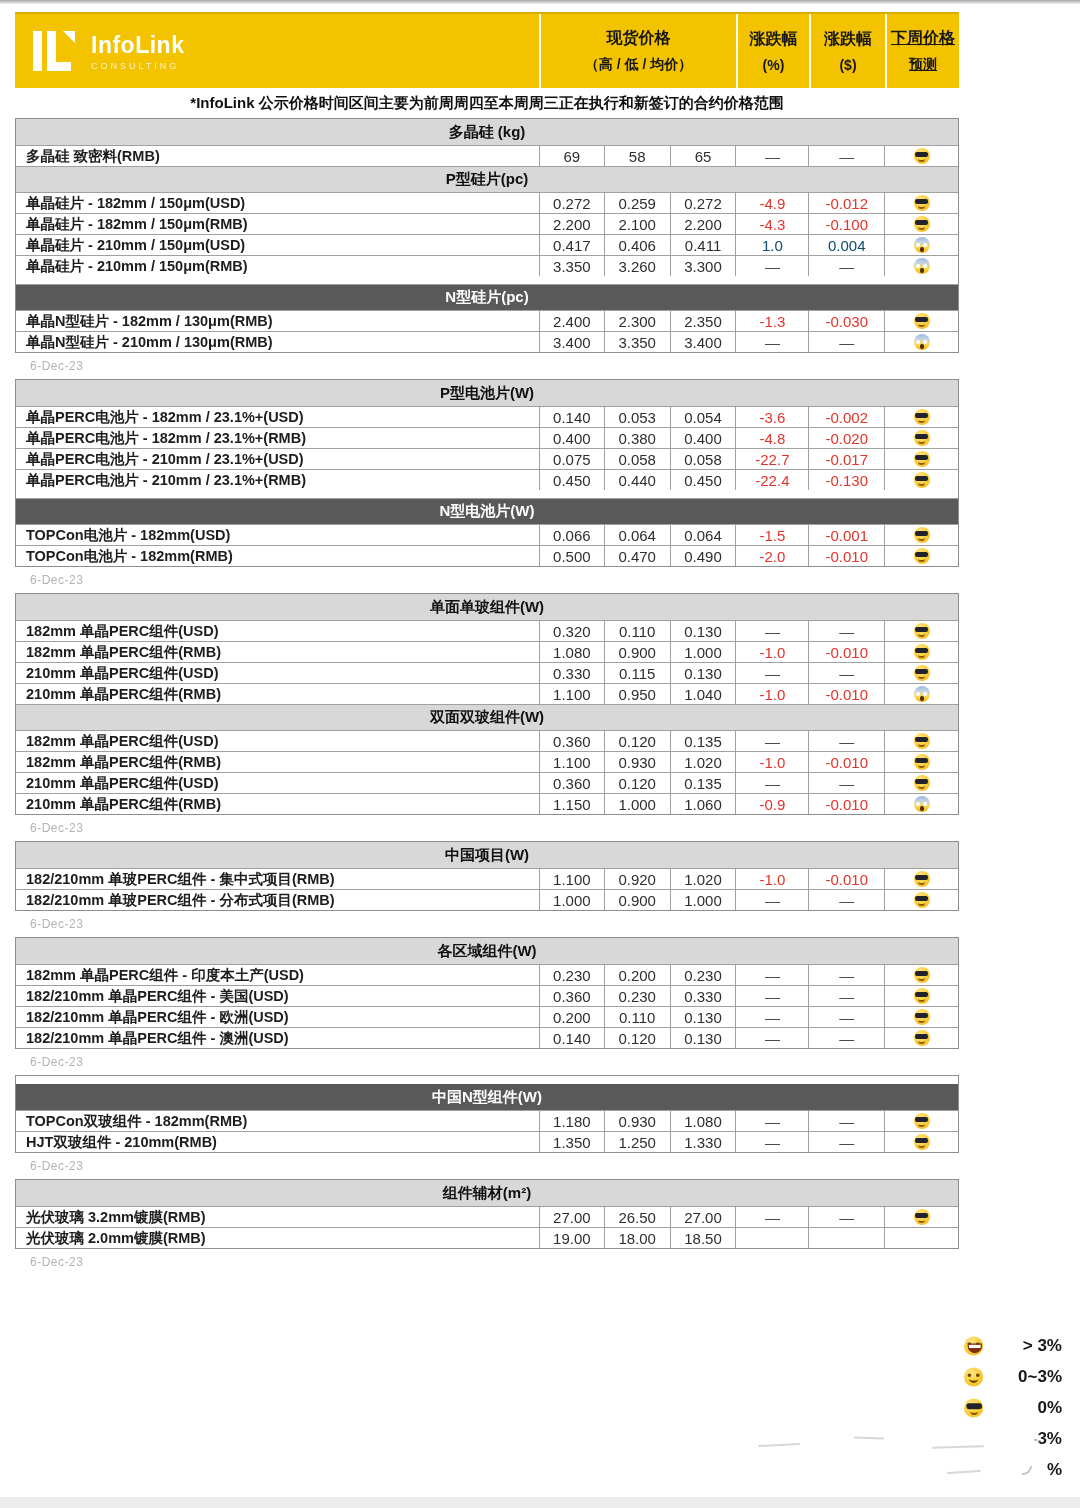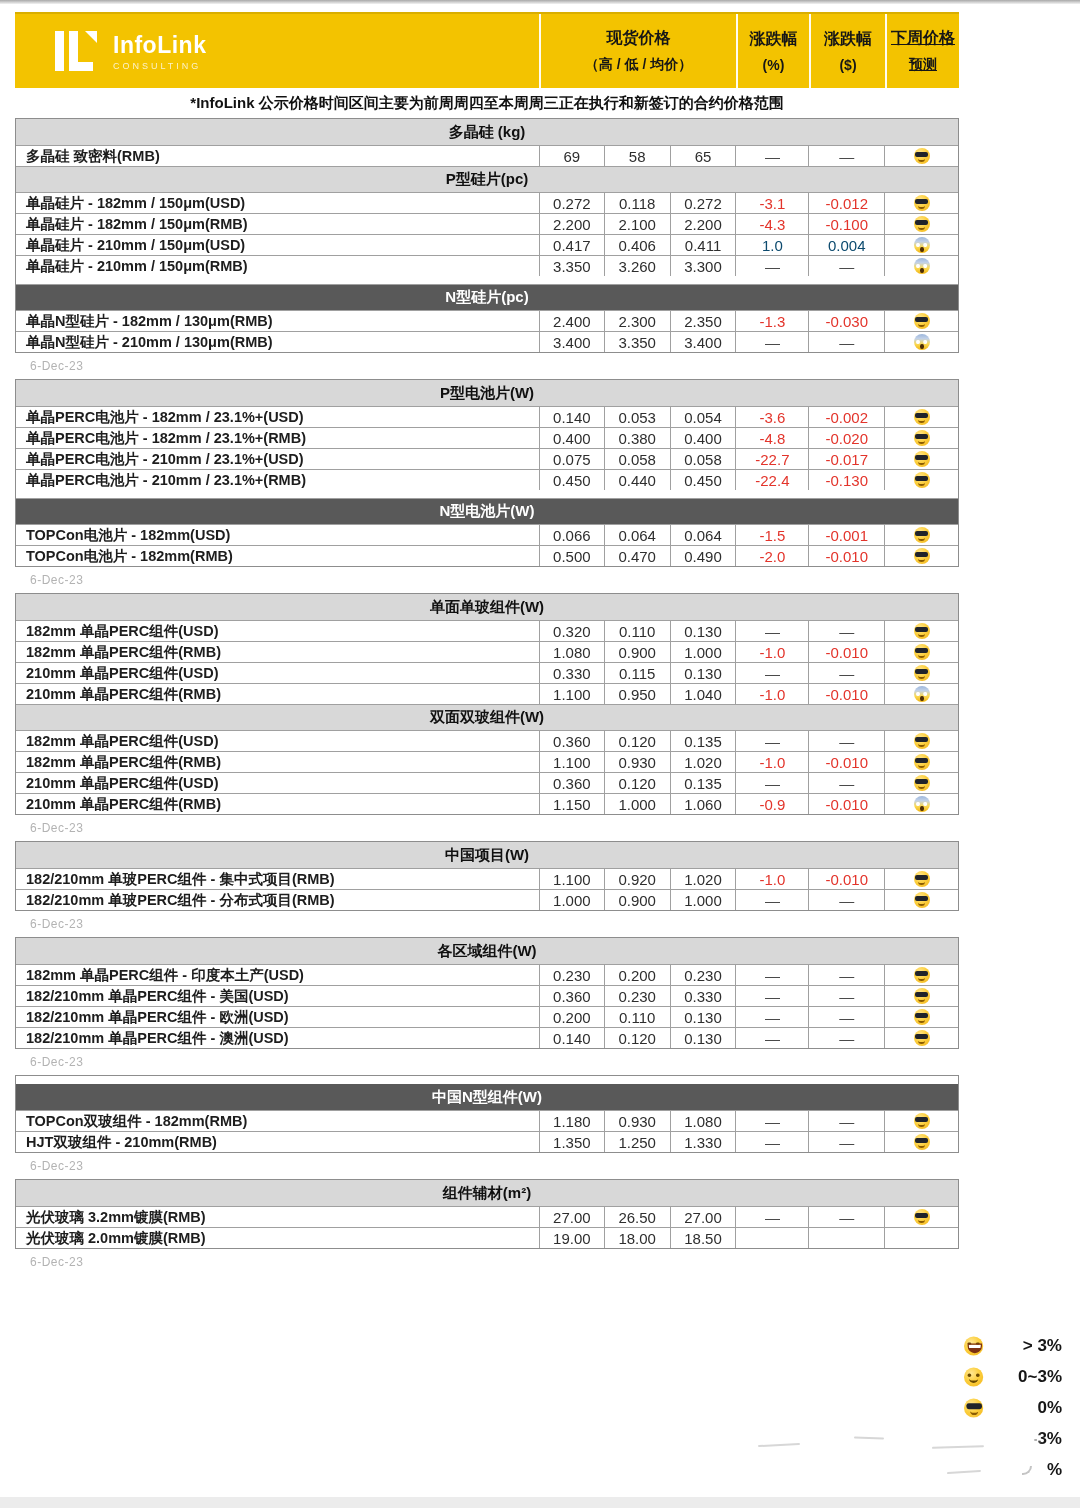--- a/index.html
+++ b/index.html
@@ -7,21 +7,21 @@
   body { font-family:"Liberation Sans","DejaVu Sans",sans-serif; }
   .page { position:relative; width:1080px; height:1508px; background:#fff; overflow:hidden; }
   .top-strip { position:absolute; top:0; left:0; width:1080px; height:4px;
                background:linear-gradient(#a8a8a8,#f2f2f2); }
   .bottom-strip { position:absolute; bottom:0; left:0; width:1080px; height:11px; background:#ececec; }
 
   .sheet { position:absolute; left:15px; top:12px; width:944px; }
 
   
   .band { display:flex; height:76px; background:#F3C300; border-top:2px solid #d9ae00; }
-  .band-logo { width:524px; display:flex; align-items:center; padding-left:40px; }
+  .band-logo { width:524px; display:flex; align-items:center; padding-left:18px; }
   .brand { margin-left:12px; }
   .brand-name { color:#fff; font-size:23px; font-weight:700; letter-spacing:.5px; }
   .brand-sub  { color:rgba(255,255,255,.78); font-size:9px; letter-spacing:3px; margin-top:2px; }
   .band-col { display:flex; flex-direction:column; align-items:center; justify-content:center;
               border-left:2px solid rgba(255,255,255,.95); color:#161616; font-weight:700; }
   .band-col .l1 { font-size:16px; }
   .band-col .l2 { font-size:14px; margin-top:7px; }
   .bw-spot{ width:197px; } .bw-pct{ width:73px; } .bw-usd{ width:76px; } .bw-fc{ width:74px;text-decoration:underline; }
 
   
@@ -139,23 +139,23 @@
             <div class="c cw-pct t-flat">—</div>
             <div class="c cw-usd t-flat">—</div>
             <div class="c cw-fc">
               <span class="emo cool"></span>
             </div>
           </div>
           <div class="sec-hdr light">P型硅片(pc)</div>
           <div class="row">
             <div class="c name">单晶硅片 - 182mm / 150μm(USD)</div>
             <div class="c cw-high">0.272</div>
-            <div class="c cw-low">0.118</div>
+            <div class="c cw-low">0.259</div>
             <div class="c cw-avg">0.272</div>
-            <div class="c cw-pct t-down">-3.1</div>
+            <div class="c cw-pct t-down">-4.9</div>
             <div class="c cw-usd t-down">-0.012</div>
             <div class="c cw-fc">
               <span class="emo cool"></span>
             </div>
           </div>
           <div class="row">
             <div class="c name">单晶硅片 - 182mm / 150μm(RMB)</div>
             <div class="c cw-high">2.200</div>
             <div class="c cw-low">2.100</div>
             <div class="c cw-avg">2.200</div>

